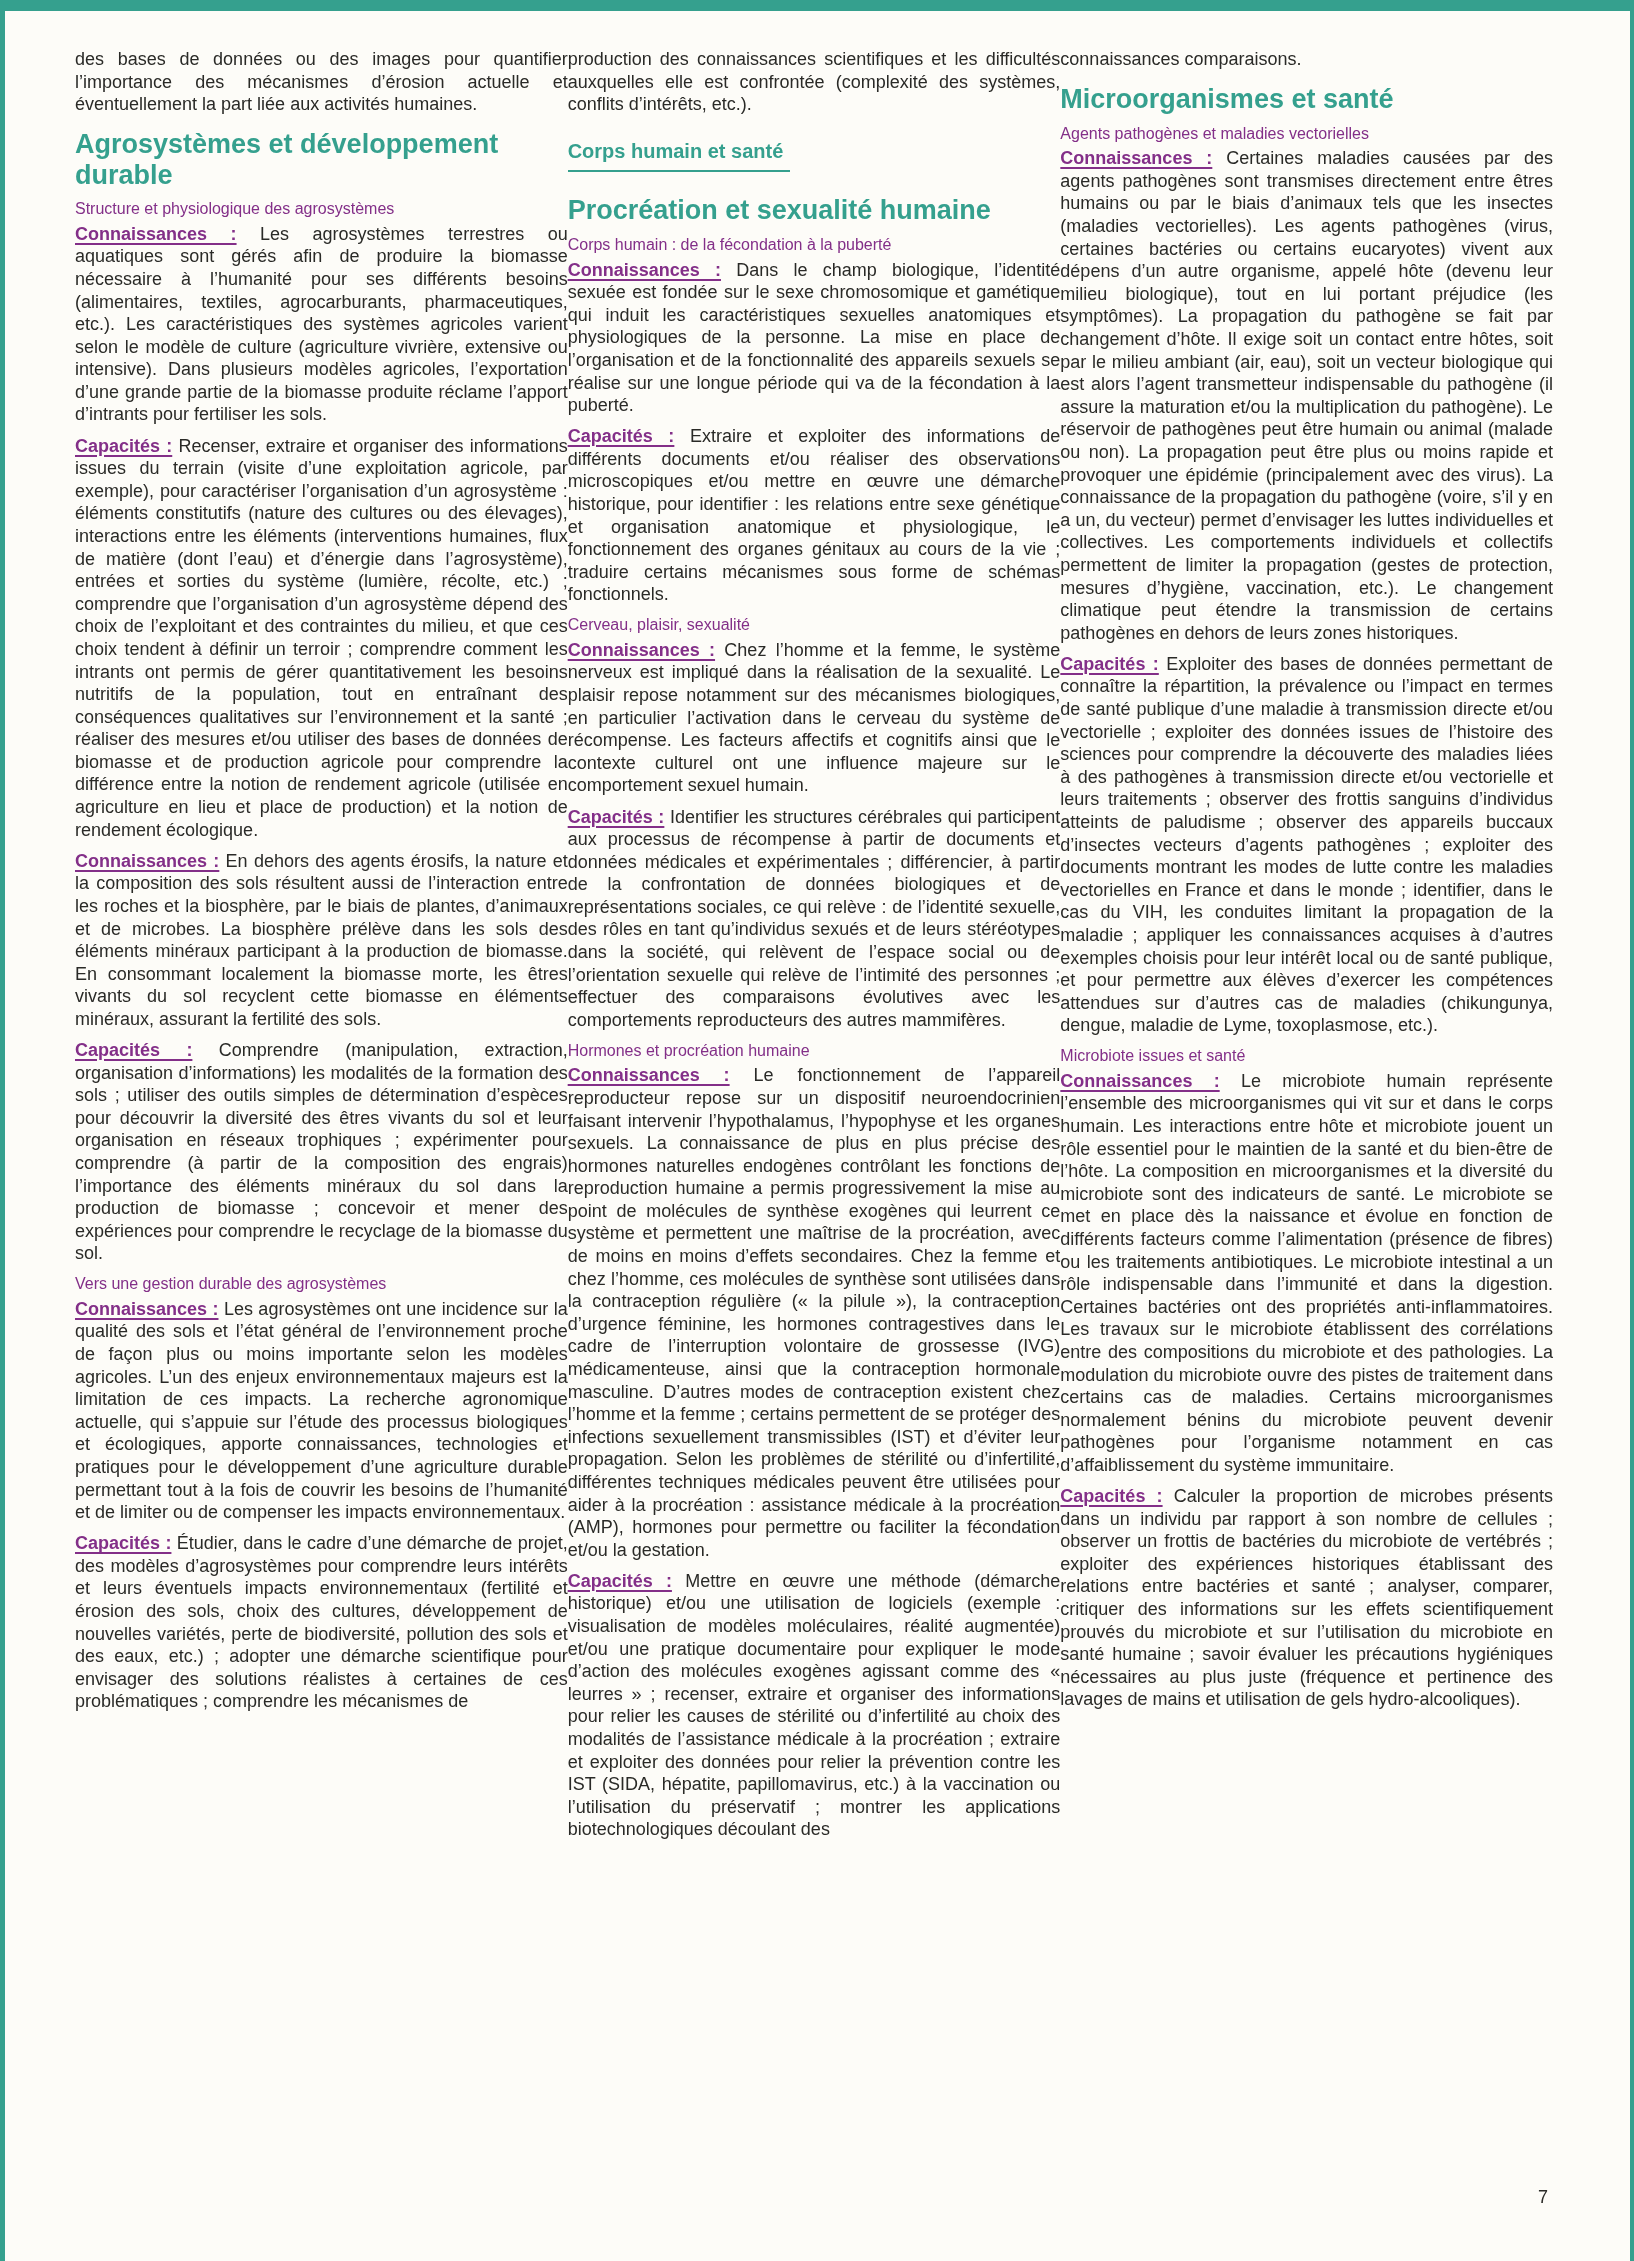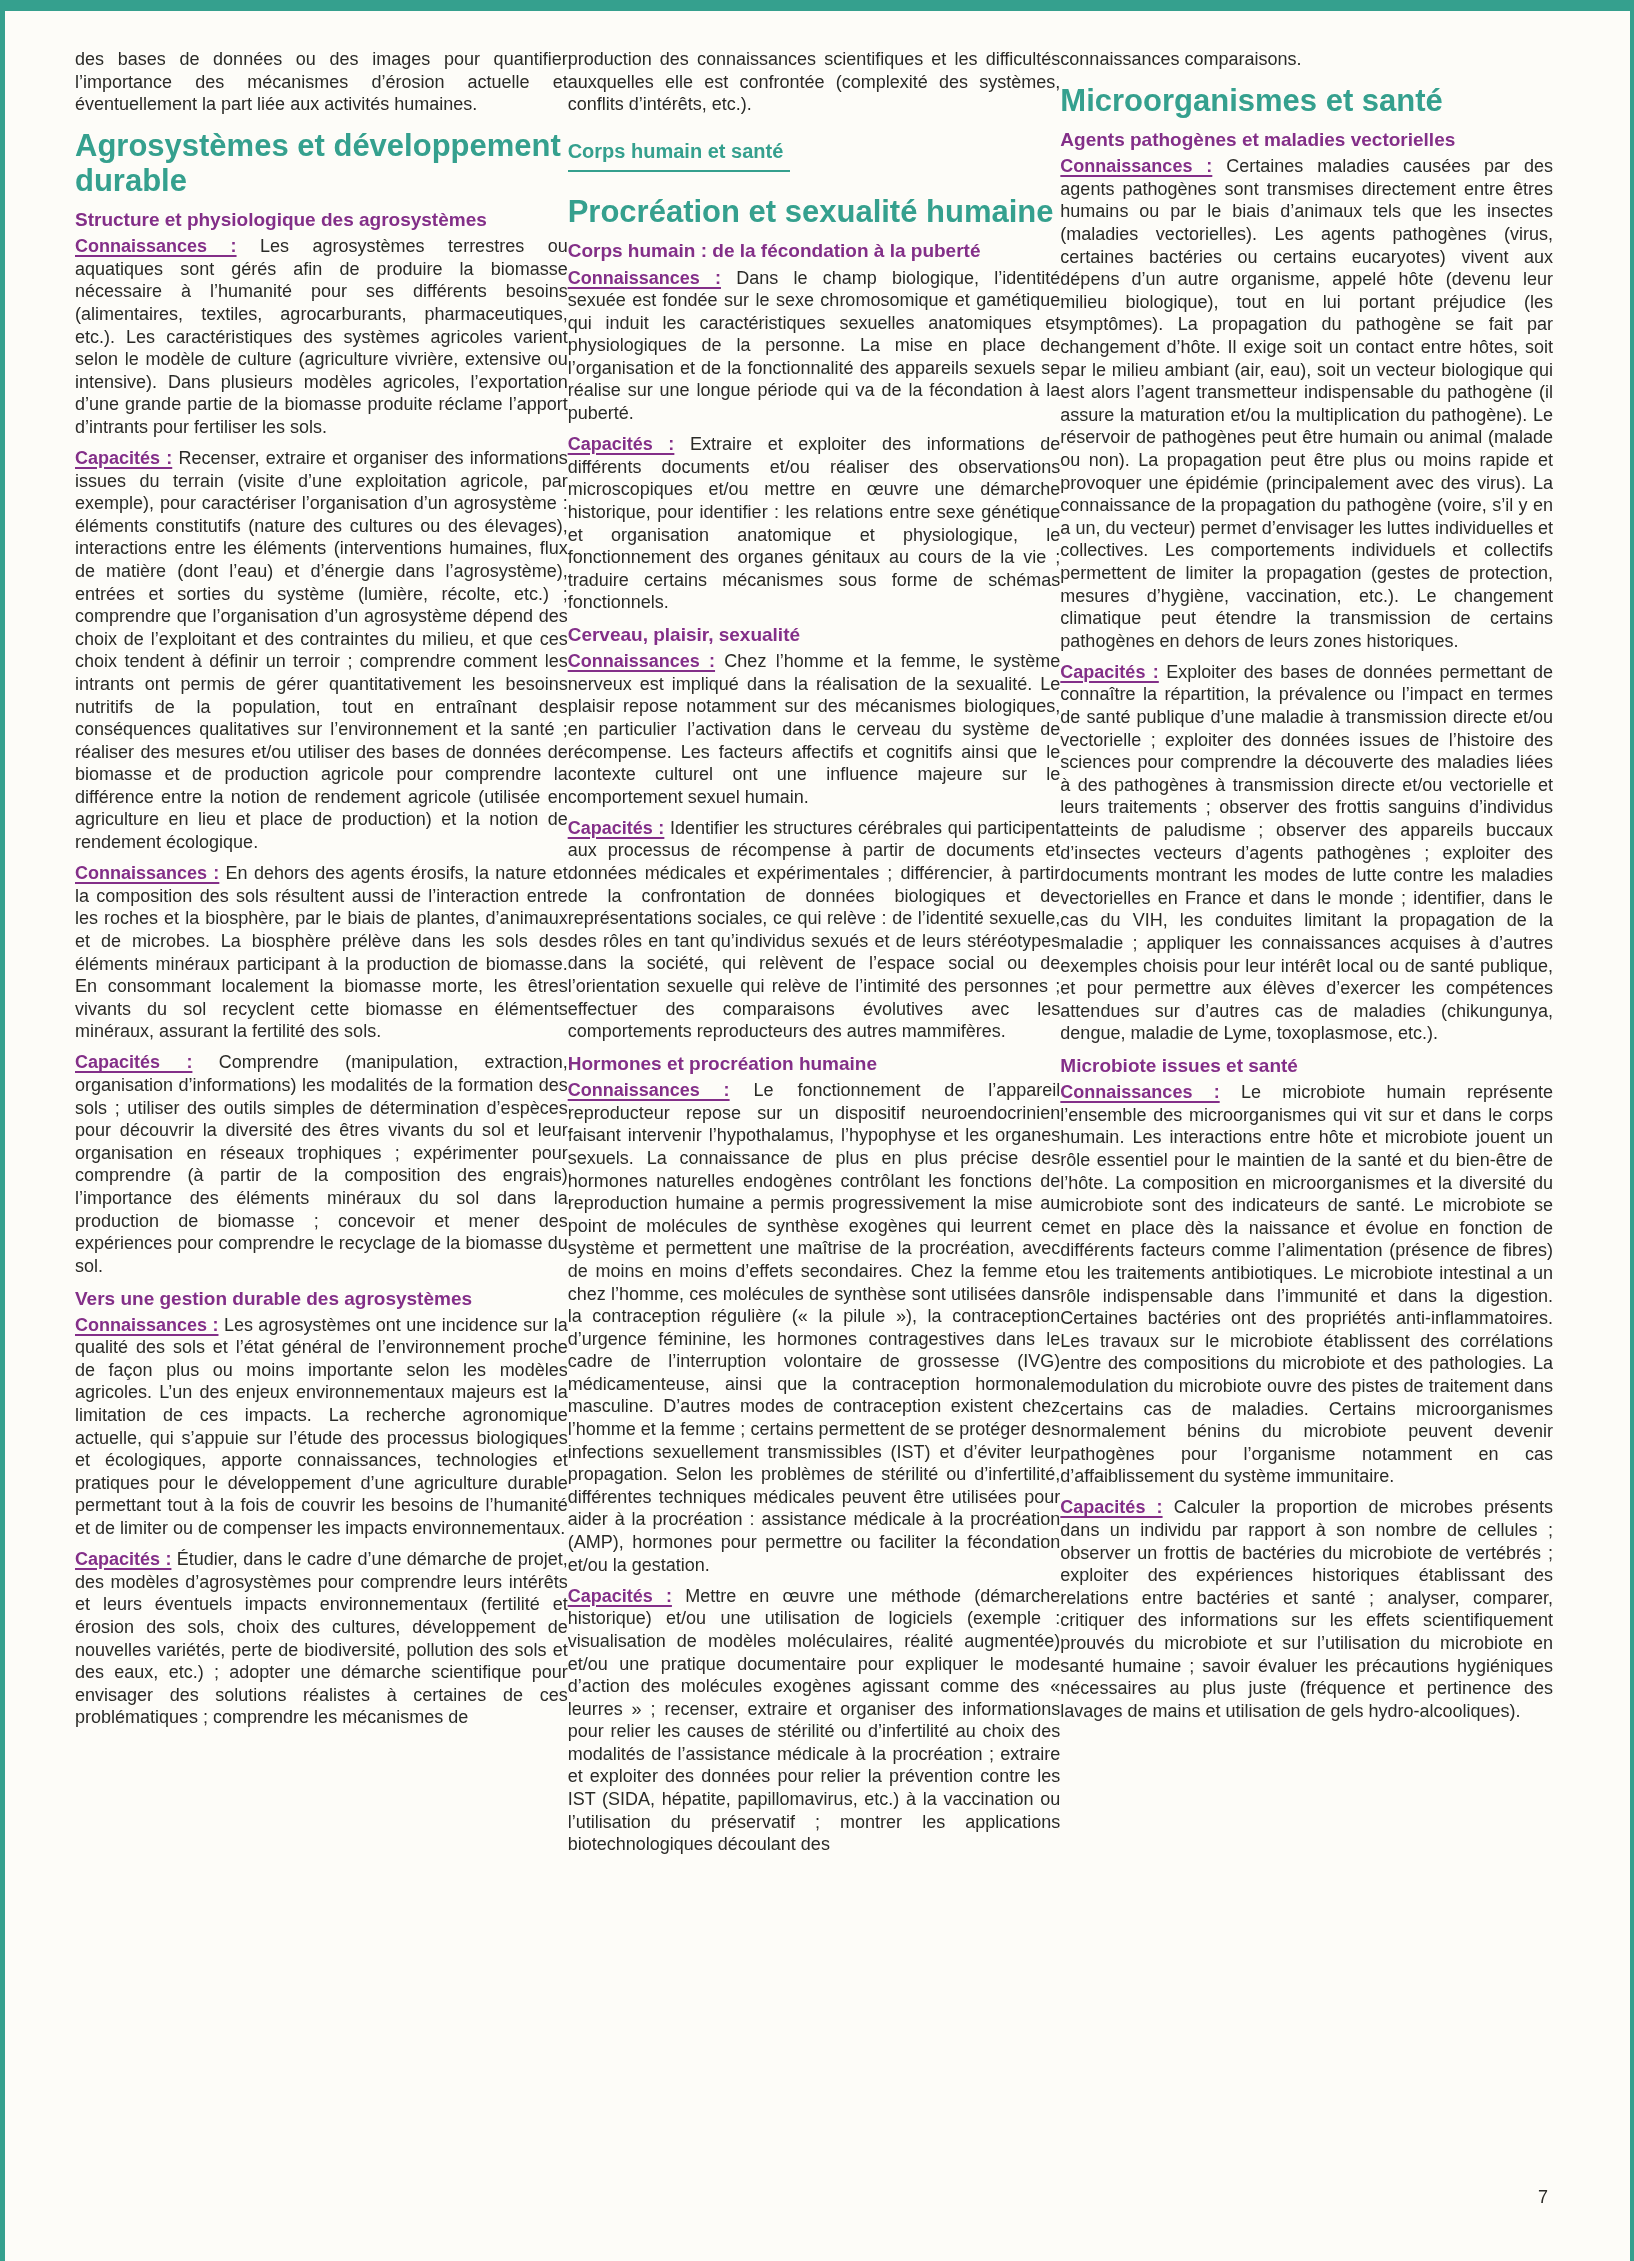--- a/index.html
+++ b/index.html
@@ -49,30 +49,30 @@
     color: var(--teal);
     font-size: 20px;
     line-height: 1.08;
     font-weight: 700;
     border-bottom: 2.6px solid var(--teal);
     padding: 0 6.8px 6.8px 0;
     margin: 17px 0 10.2px 0;
   }
   .subtheme-title {
     color: var(--teal);
-    font-size: 31px;
+    font-size: 27px;
     line-height: 1.12;
     font-weight: 700;
     margin: 13.6px 0 6.8px 0;
   }
   .section-title {
     color: var(--purple);
-    font-size: 19px;
+    font-size: 16px;
     line-height: 1.15;
-    font-weight: 700;
+    font-weight: 400;
     margin: 10.2px 0 4.3px 0;
   }
   .page-number {
     position: absolute;
     right: 87px;
     bottom: 53px;
     font-size: 18px;
     color: var(--text);
   }
 </style>

